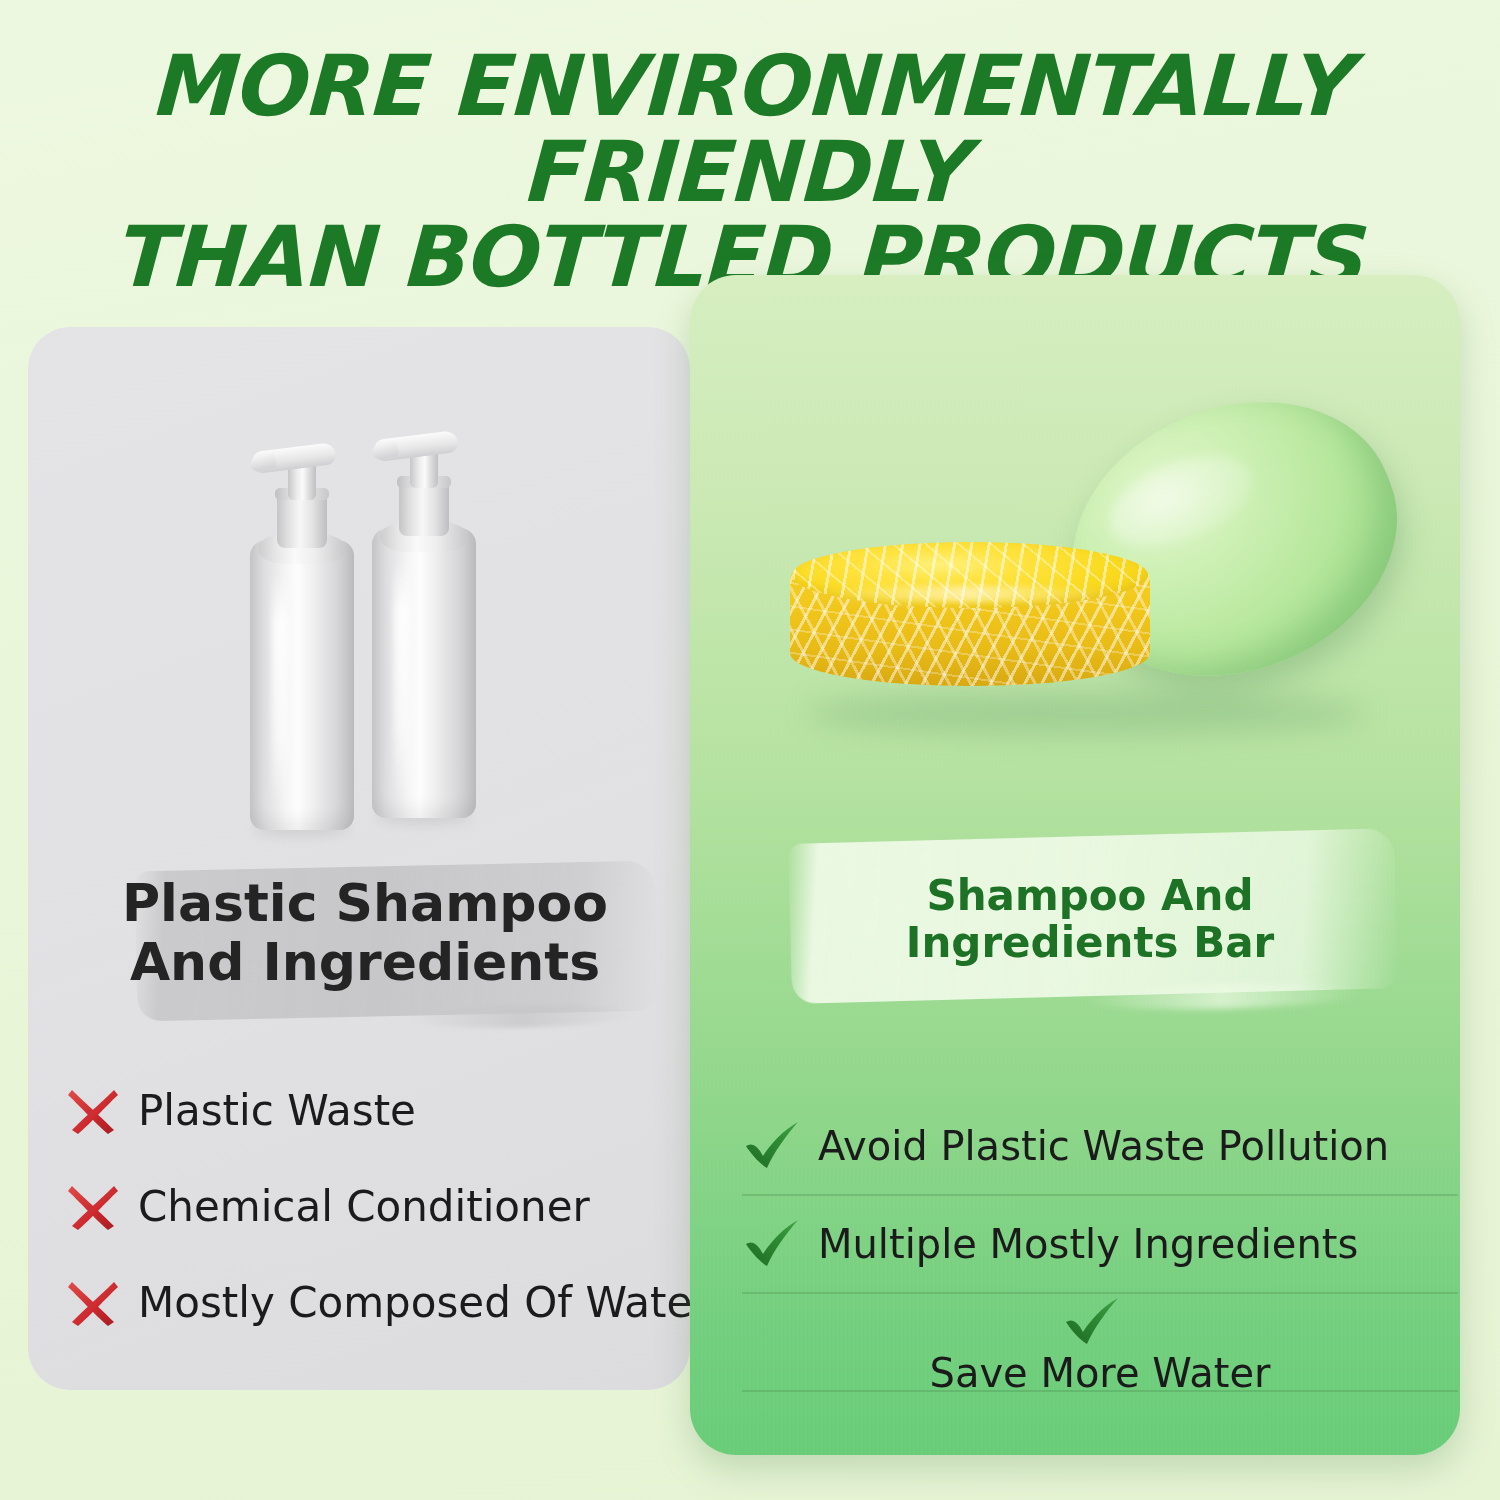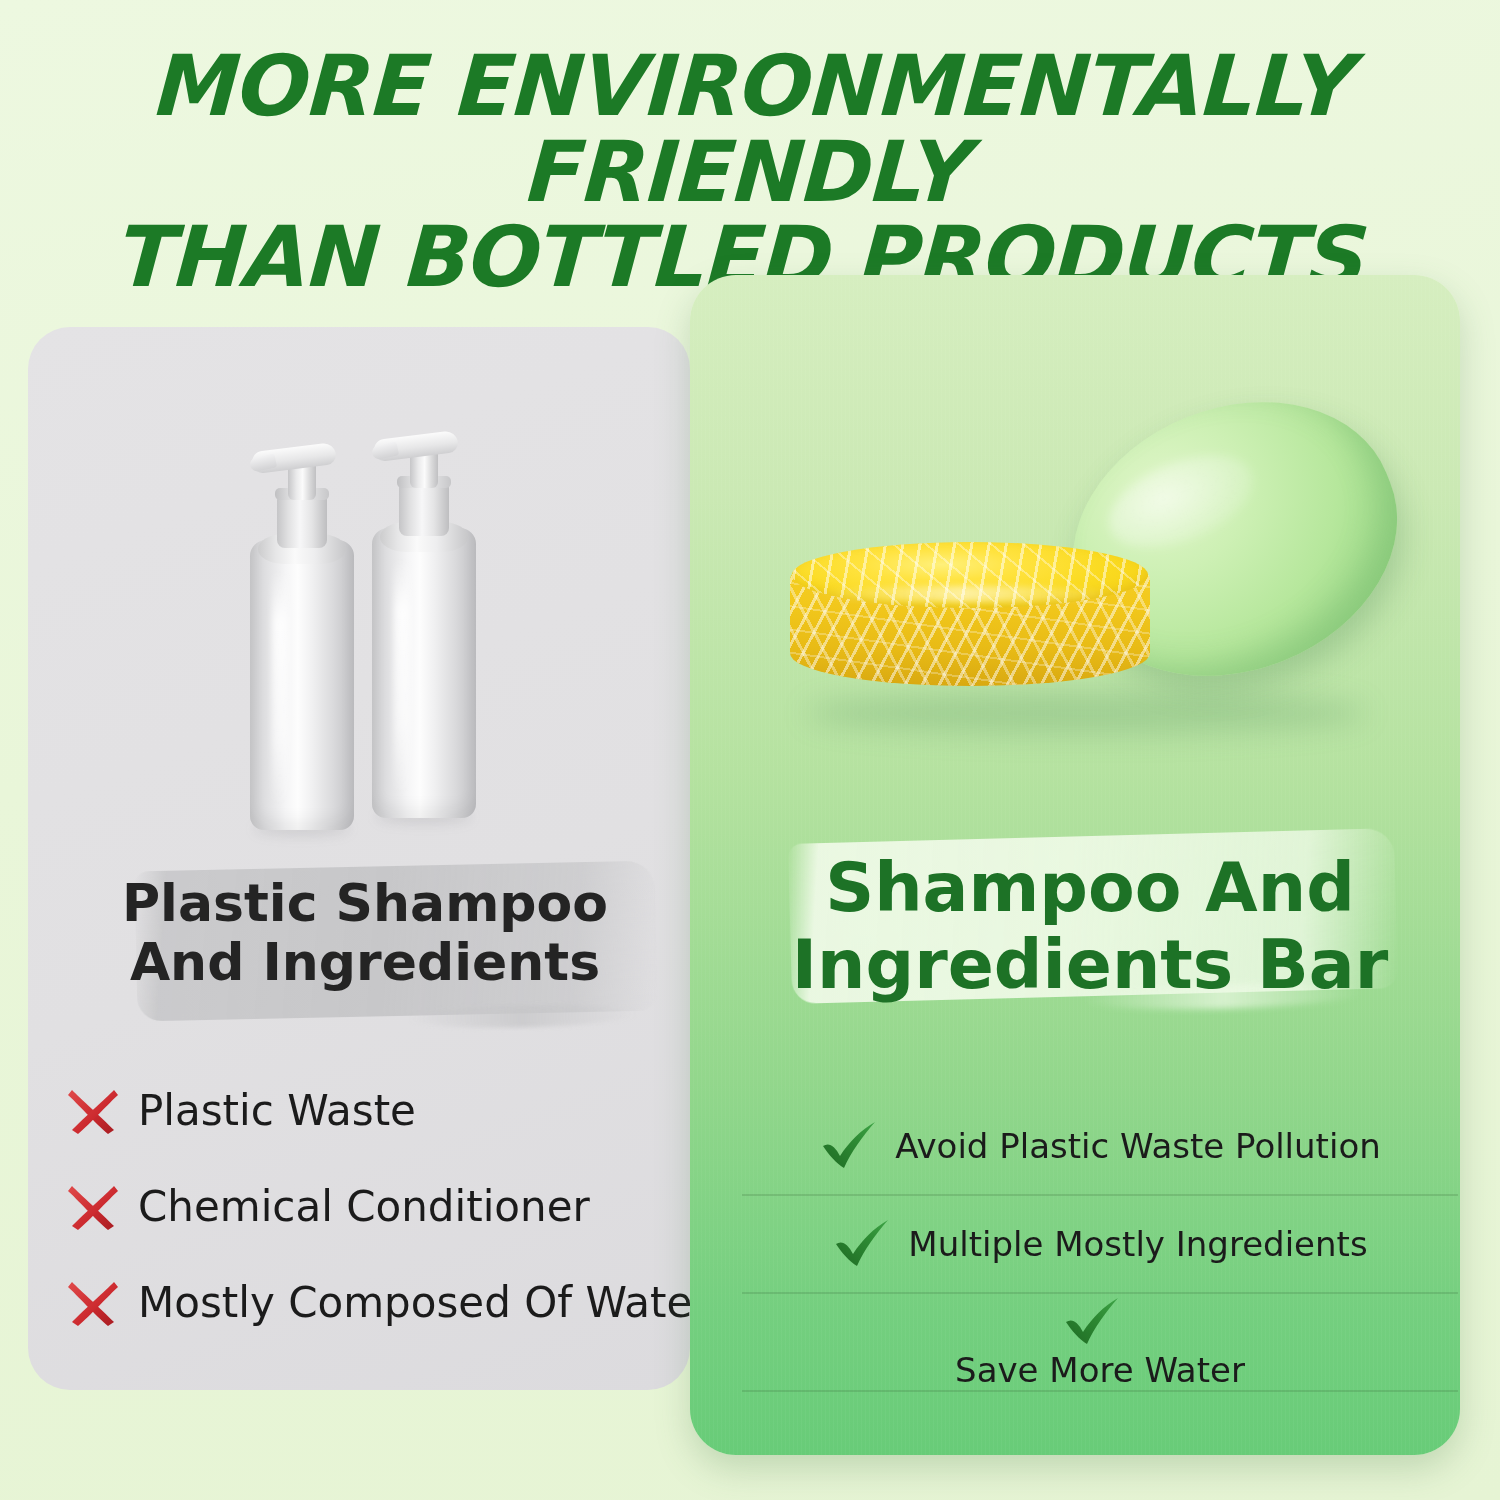--- a/index.html
+++ b/index.html
@@ -278,43 +278,43 @@
     line-height: 1.13;
     text-align: center;
   }
   .panel-title.left {
     left: 60px; top: 874px;
     width: 610px;
     font-size: 52px;
     color: #242424;
   }
   .panel-title.right {
-    left: 740px; top: 850px;
+    left: 740px; top: 872px;
     width: 700px;
-    font-size: 68px;
+    font-size: 42px;
     color: #1d7226;
   }
   .panel-title span { display: block; }
 
   
   .list {
     position: absolute;
   }
   .list.left  { left: 62px;  top: 1062px; width: 630px; }
   .list.right { left: 742px; top: 1098px; width: 716px; }
 
   .item {
     position: relative;
     display: flex;
     align-items: center;
     font-family: "DejaVu Sans", sans-serif;
     color: #1b1b1b;
   }
   .list.left .item  { height: 96px; font-size: 42px; }
-  .list.right .item { height: 96px; font-size: 34px; justify-content: center; }
+  .list.right .item { height: 96px; font-size: 40px; }
 
   .icon-x, .icon-check {
     flex: 0 0 auto;
     width: 62px; height: 56px;
     position: relative;
     margin-right: 14px;
   }
   .icon-x svg, .icon-check svg { display: block; }
   .item-text { white-space: nowrap; }
 

